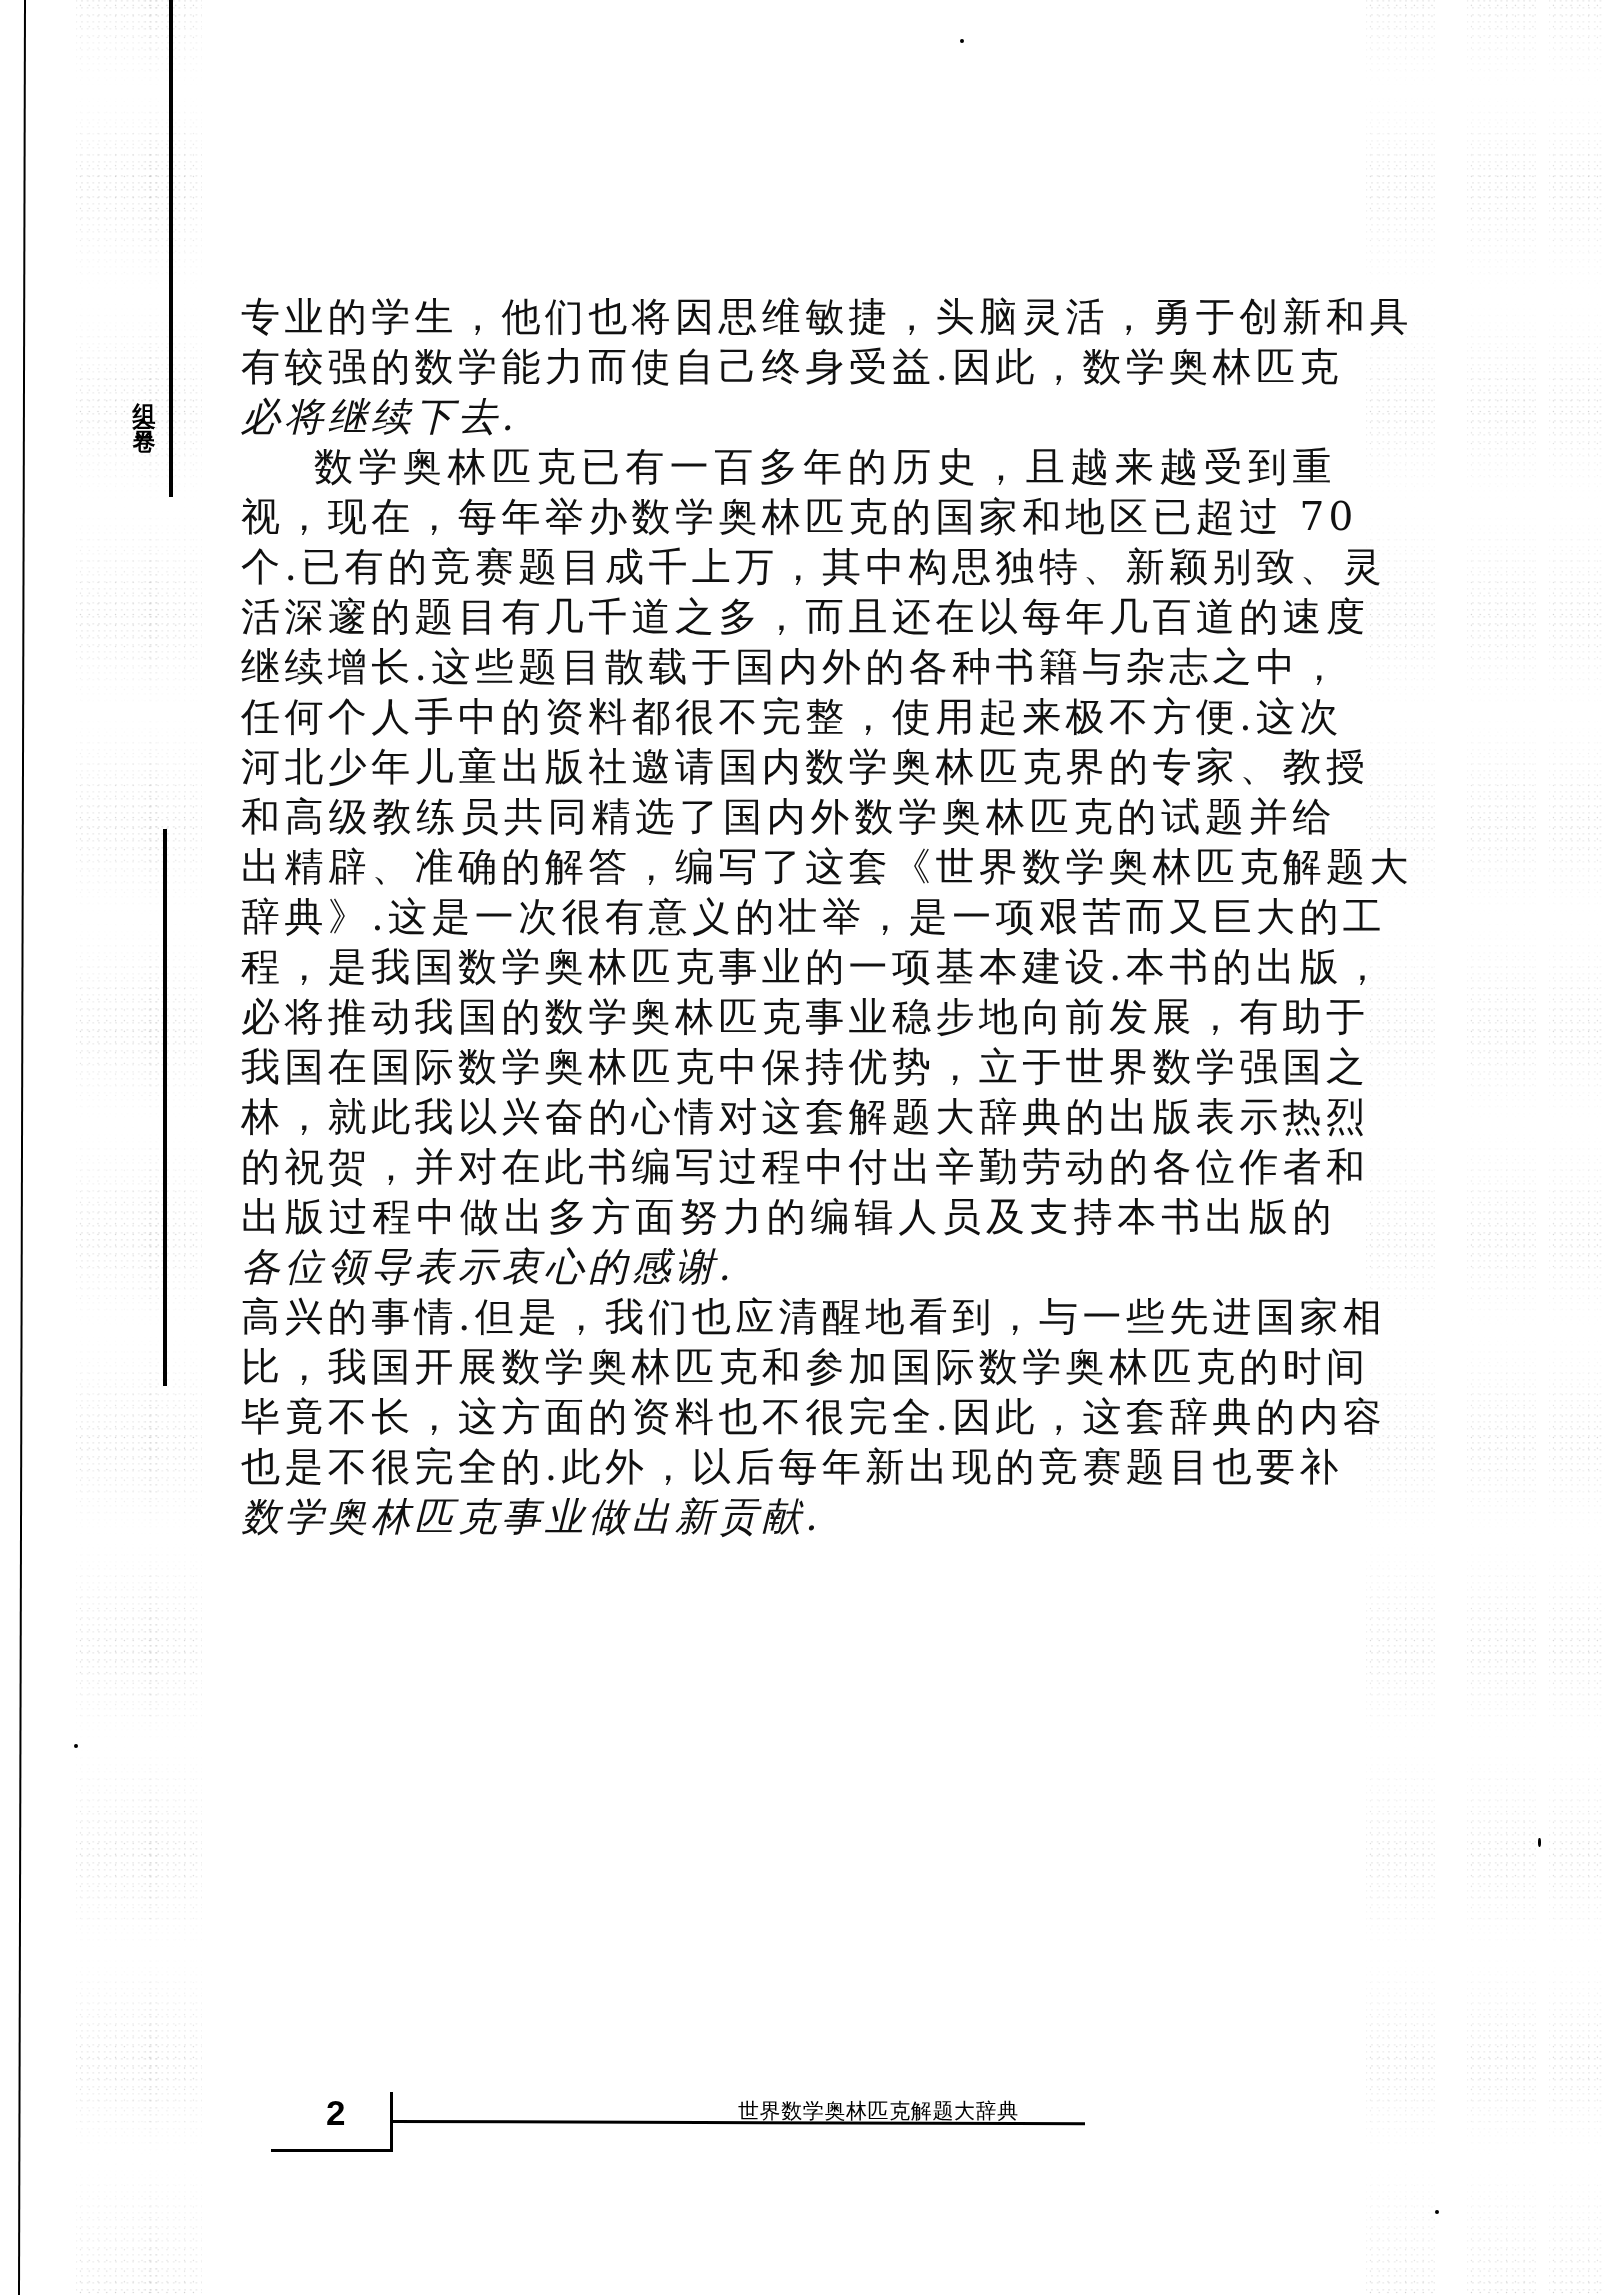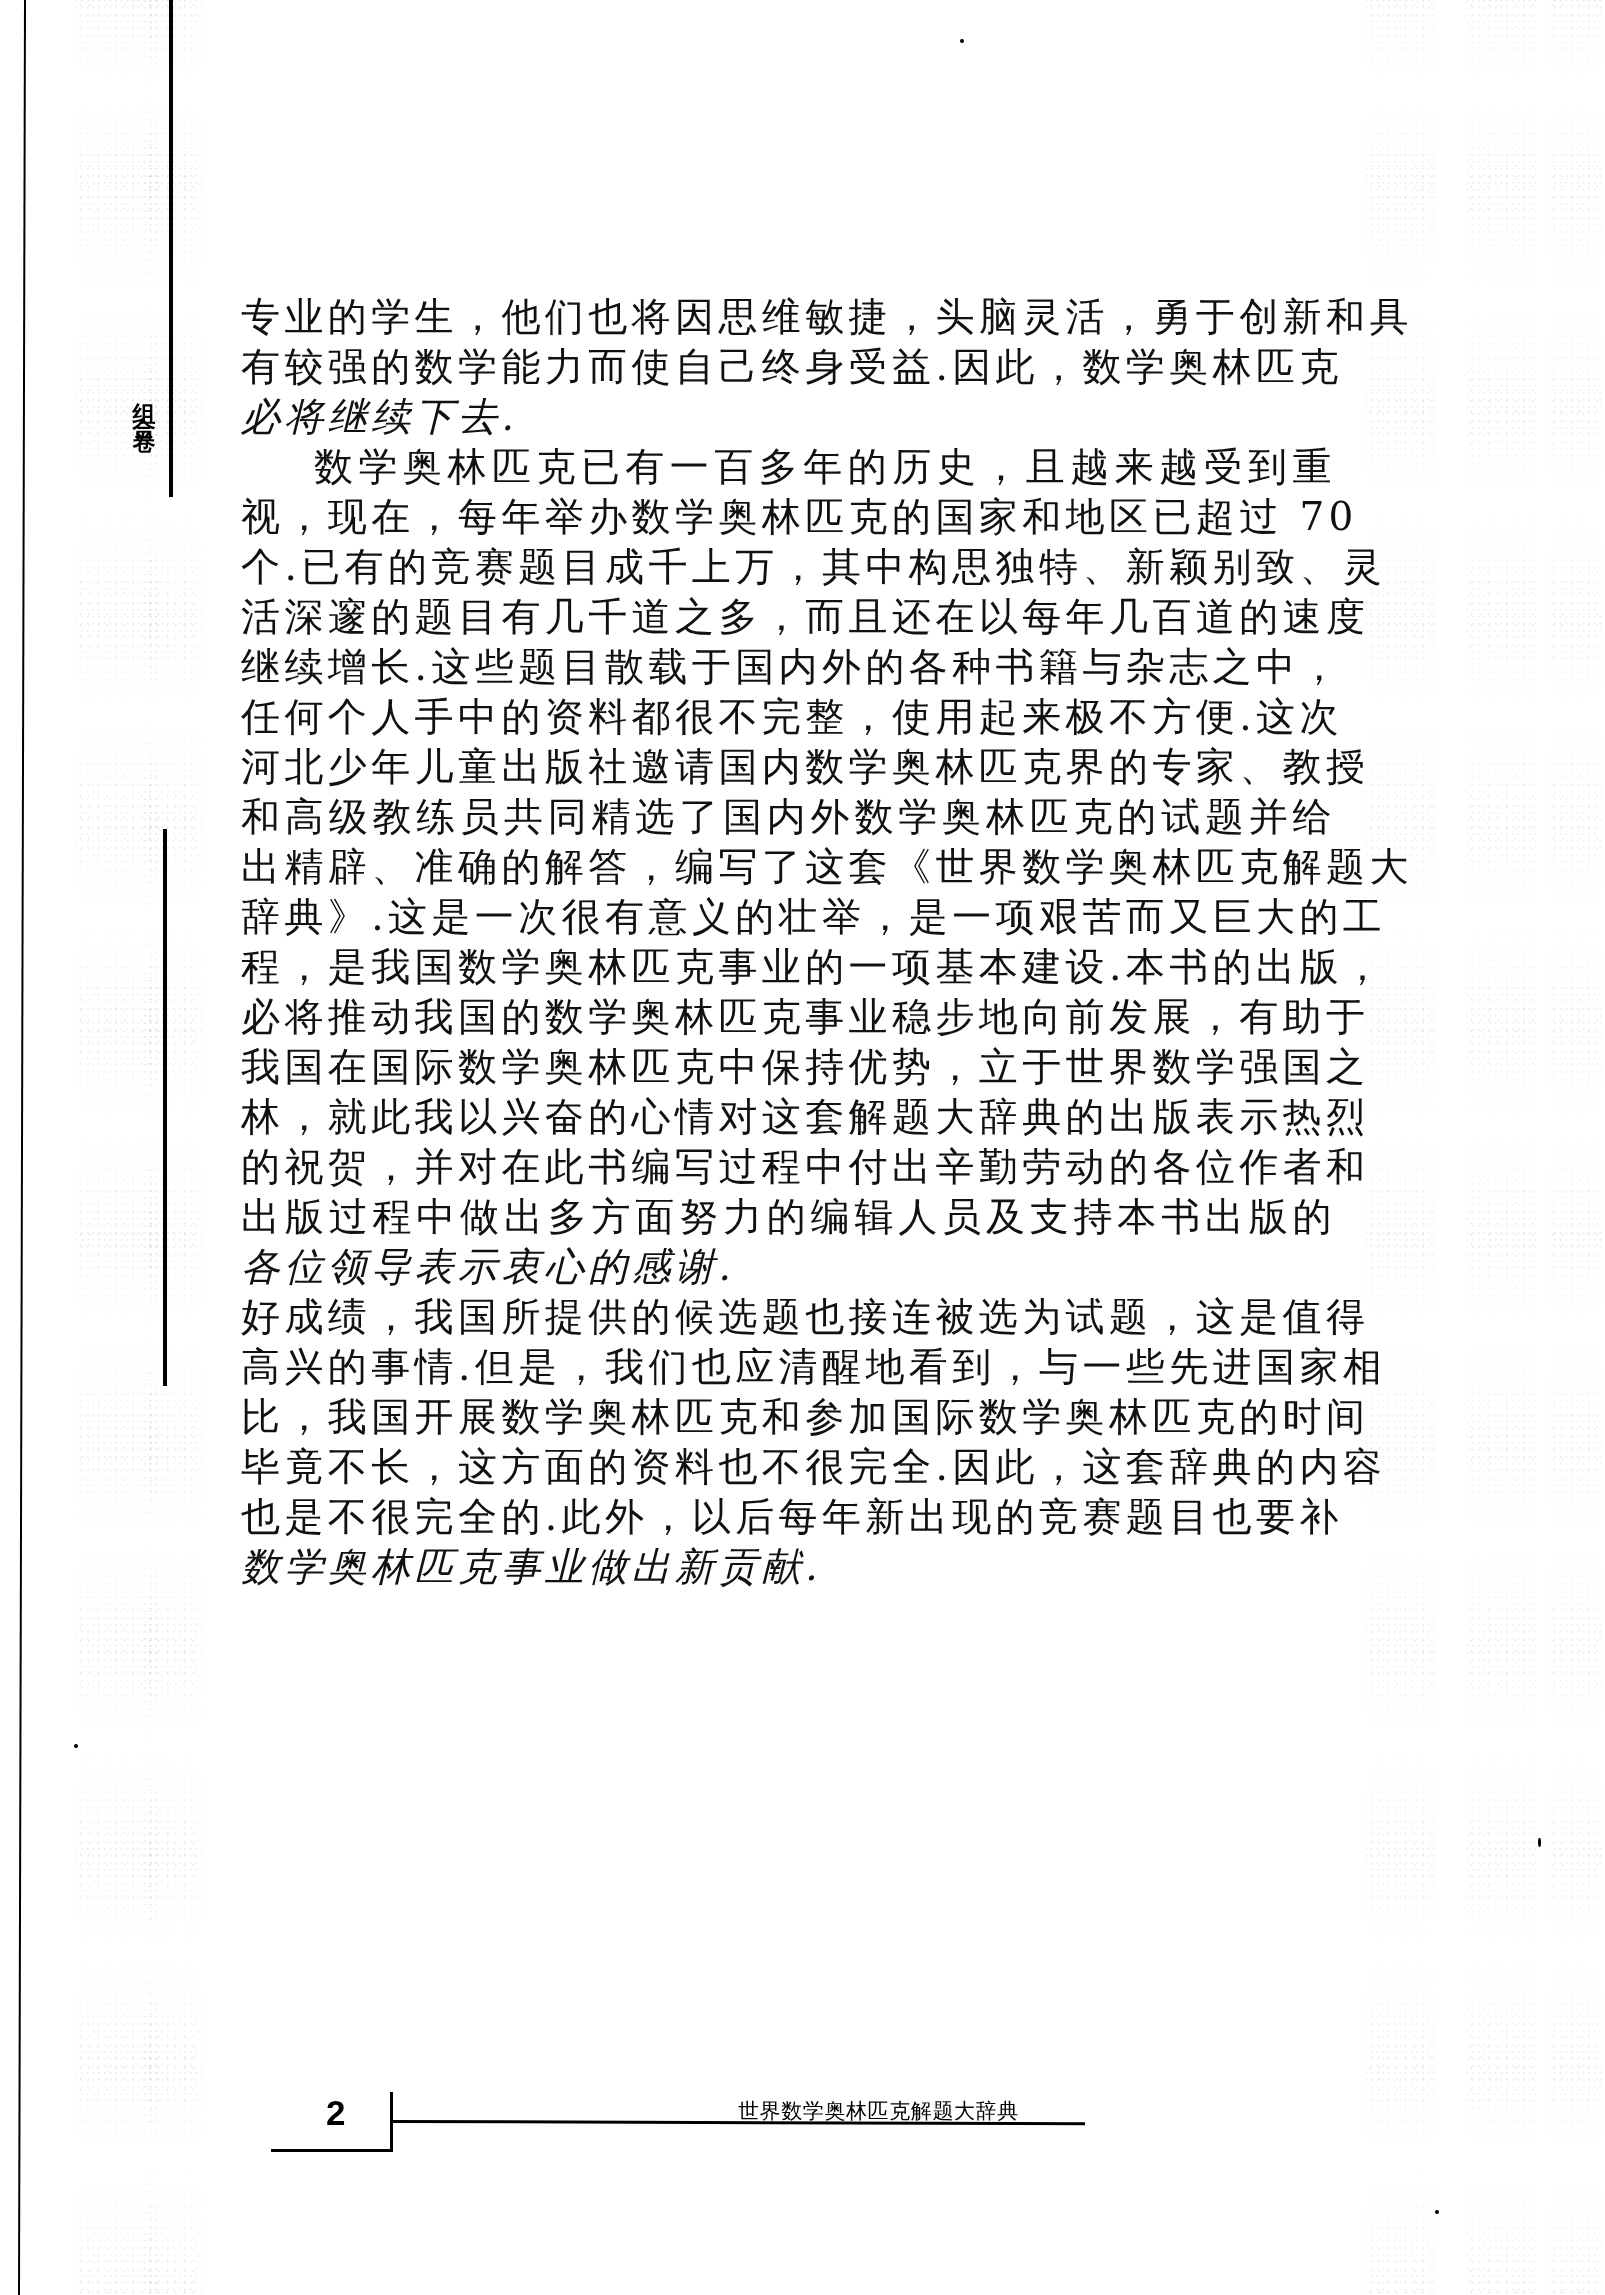--- a/index.html
+++ b/index.html
@@ -98,21 +98,20 @@
   <span class="line">和高级教练员共同精选了国内外数学奥林匹克的试题并给</span>
   <span class="line">出精辟、准确的解答，编写了这套《世界数学奥林匹克解题大</span>
   <span class="line">辞典》.这是一次很有意义的壮举，是一项艰苦而又巨大的工</span>
   <span class="line">程，是我国数学奥林匹克事业的一项基本建设.本书的出版，</span>
   <span class="line">必将推动我国的数学奥林匹克事业稳步地向前发展，有助于</span>
   <span class="line">我国在国际数学奥林匹克中保持优势，立于世界数学强国之</span>
   <span class="line">林，就此我以兴奋的心情对这套解题大辞典的出版表示热烈</span>
   <span class="line">的祝贺，并对在此书编写过程中付出辛勤劳动的各位作者和</span>
   <span class="line">出版过程中做出多方面努力的编辑人员及支持本书出版的</span>
   <span class="line short">各位领导表示衷心的感谢.</span>
-  <span class="line">好成绩，我国所提供的候选题也接连被选为试题，这是值得</span>
   <span class="line">高兴的事情.但是，我们也应清醒地看到，与一些先进国家相</span>
   <span class="line">比，我国开展数学奥林匹克和参加国际数学奥林匹克的时间</span>
   <span class="line">毕竟不长，这方面的资料也不很完全.因此，这套辞典的内容</span>
   <span class="line">也是不很完全的.此外，以后每年新出现的竞赛题目也要补</span>
   <span class="line short">数学奥林匹克事业做出新贡献.</span>
 </div>
 
 <div class="footer-number">2</div>
 <div class="footer-bracket-v"></div>
 <div class="footer-bracket-h-bottom"></div>

